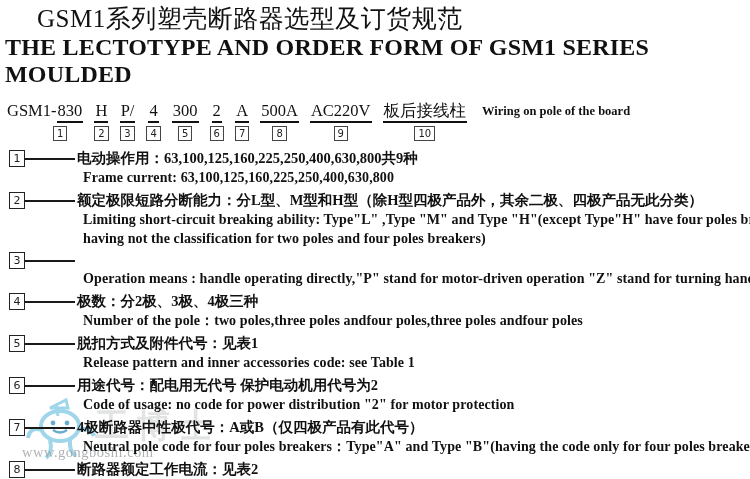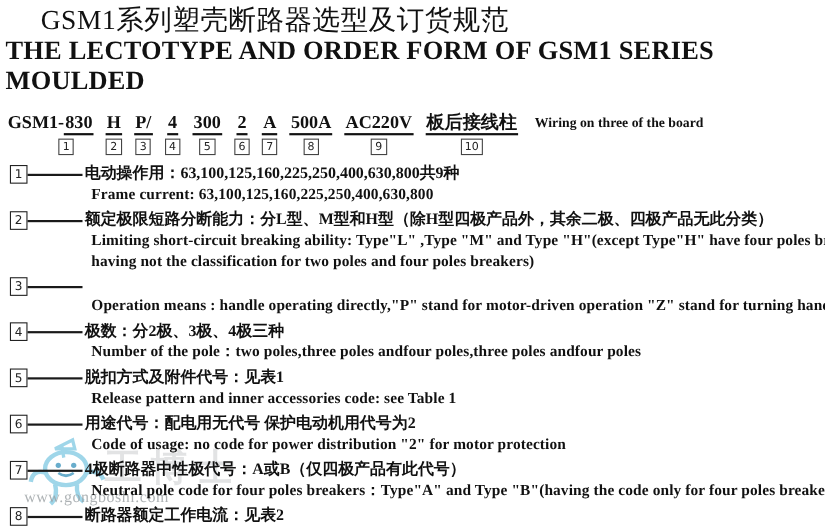--- a/index.html
+++ b/index.html
@@ -10,21 +10,21 @@
   }
   .page{position:relative;z-index:1;padding:4px 0 0 5px;}
 
   
   .title-zh{font-size:25px;font-weight:normal;line-height:30px;letter-spacing:0.5px;margin-left:32px;}
   .title-en{font-size:24px;font-weight:bold;line-height:27px;letter-spacing:0.2px;}
 
   
   .code-row{display:flex;align-items:flex-start;margin-top:13px;margin-left:2px;}
   .code-cell{display:flex;flex-direction:column;align-items:center;margin-right:11px;}
-  .code-text{font-size:16.5px;font-weight:bold;line-height:20px;white-space:nowrap;}
+  .code-text{font-size:16.5px;font-weight:normal;line-height:20px;white-space:nowrap;}
   .u{border-bottom:2px solid #111;padding:0 1px 0 1px;}
   .prefix-wrap{display:flex;flex-direction:column;align-items:flex-start;margin-right:11px;}
   .prefix-top{display:flex;align-items:baseline;}
   .prefix-box-row{display:flex;width:100%;}
   .numbox{
     margin-top:3px;border:1px solid #444;font-family:"DejaVu Sans",sans-serif;
     font-size:10px;line-height:13px;height:13px;padding:0 3px;font-weight:normal;
     color:#222;background:#fff;
   }
   .code-note{font-size:12.5px;font-weight:bold;line-height:20px;margin-left:4px;white-space:nowrap;}
@@ -125,21 +125,21 @@
       <span class="numbox">8</span>
     </div>
     <div class="code-cell">
       <span class="code-text u">AC220V</span>
       <span class="numbox">9</span>
     </div>
     <div class="code-cell">
       <span class="code-text u">板后接线柱</span>
       <span class="numbox">10</span>
     </div>
-    <div class="code-note">Wiring on three of the board</div>
+    <div class="code-note">Wiring on pole of the board</div>
   </div>
 
   <div class="items">
 
     <div class="item">
       <div class="zh-line">
         <span class="mbox">1</span>
         <span class="mdash"></span>
         <span class="zh-text">电动操作用：63,100,125,160,225,250,400,630,800共9种</span>
       </div>

